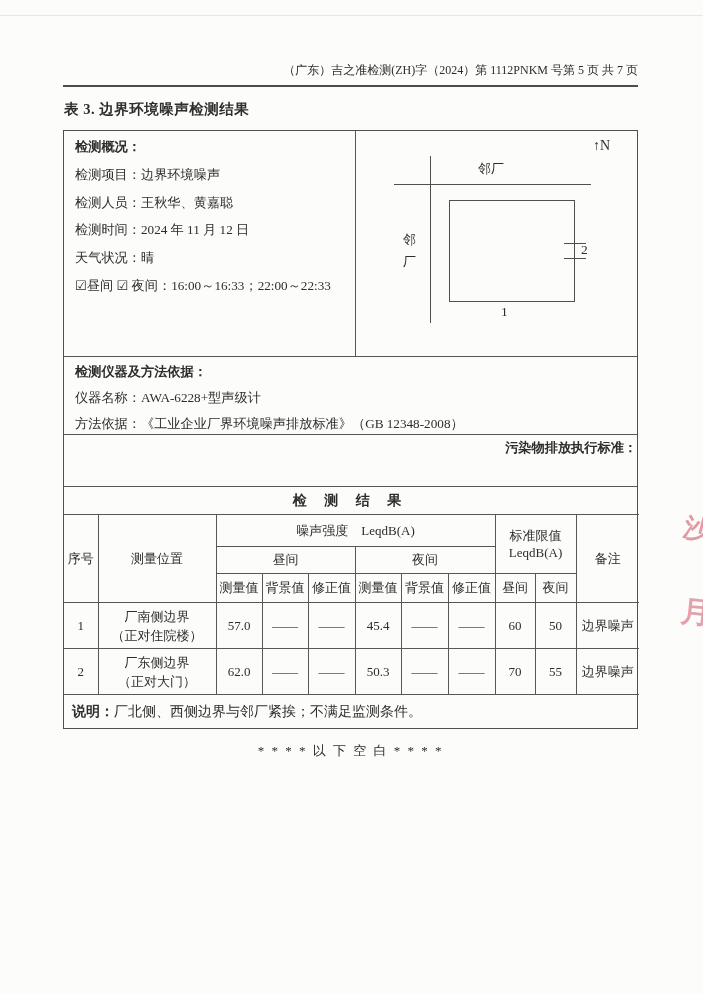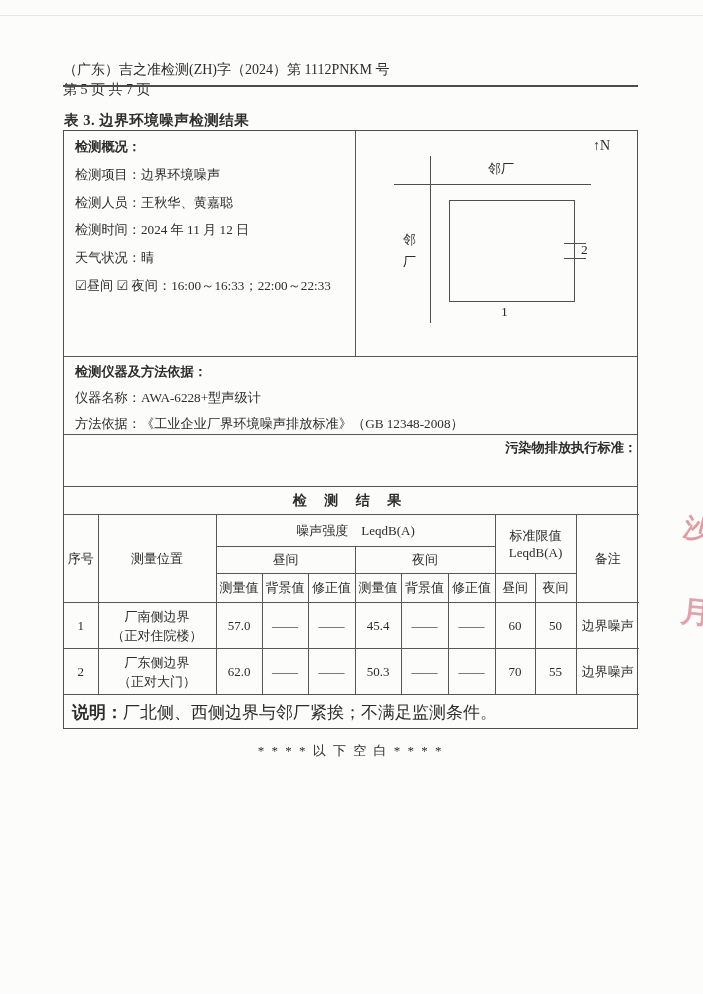--- a/index.html
+++ b/index.html
@@ -13,29 +13,29 @@
     font-family:"Liberation Serif","DejaVu Serif",serif;
     color:#2d2d2d;
   }
   .scan-edge-top {
     position:absolute; top:15px; left:0; width:100%; height:1px;
     background:#e6e6e2;
   }
   
   .doc-header {
     position:absolute; top:60px; left:63px; width:575px;
-    display:flex; justify-content:space-between;
-    font-size:14px; line-height:20px;flex-direction:column;
+    display:flex; justify-content:flex-end;
+    font-size:12px; line-height:20px;
   }
   .header-rule {
     position:absolute; top:85px; left:63px; width:575px; height:2px;
     background:#4c4c4c;
   }
   .doc-title {
-    position:absolute; top:111px; left:64px;
+    position:absolute; top:100px; left:64px;
     font-size:14.5px; font-weight:bold; letter-spacing:0.5px;
   }
   
   .outer-table {
     position:absolute; top:130px; left:63px; width:575px; height:599px;
     border:1.4px solid #4f4f4f;
     font-size:13.2px;
   }
   .section { border-top:1.2px solid #575757; }
   .section:first-child { border-top:none;justify-content:flex-end; }
@@ -44,21 +44,21 @@
   .overview-left {
     width:292px; border-right:1.2px solid #575757;
     padding:2px 0 0 11px; line-height:27.8px;
   }
   .overview-left .heading { font-weight:bold; }
   .overview-left div { white-space:pre-wrap; }
   .diagram { position:relative; flex:1; }
   .north { position:absolute; left:237px; top:7px; font-size:14px; }
   .d-hline { position:absolute; left:38px; top:53px; width:197px; height:1.4px; background:#4f4f4f; }
   .d-vline { position:absolute; left:74px; top:25px; width:1.4px; height:167px; background:#4f4f4f; }
-  .d-toplabel { position:absolute; left:132px; top:29px; font-size:13px; }
+  .d-toplabel { position:absolute; left:122px; top:29px; font-size:13px; }
   .d-leftlabel { position:absolute; left:47px; top:98px; font-size:13px; line-height:22px; text-align:center; }
   .d-rect { position:absolute; left:93px; top:69px; width:126px; height:102px; border:1.4px solid #4f4f4f; }
   .d-tick { position:absolute; width:22px; height:1.4px; background:#4f4f4f; }
   .d-tick.t1 { left:208px; top:112px; }
   .d-tick.t2 { left:208px; top:127px; }
   .d-pt2 { position:absolute; left:225px; top:111px; font-size:13.5px; }
   .d-pt1 { position:absolute; left:145px; top:173px; font-size:13.5px; }
   
   .sec-instruments { height:78px; padding:2px 0 0 11px; line-height:26px; }
   .sec-standard { height:52px; padding:0 0 0 11px; line-height:26px;text-align:right; }
@@ -74,21 +74,21 @@
   }
   .results-table td { border:1.2px solid #575757; padding:0; }
   .results-table tr td:first-child { border-left:none;margin-left:24px; }
   .results-table tr td:last-child { border-right:none; }
   .results-table tr.last td { border-bottom:none; }
   .results-table .hr1 td { height:32px; }
   .results-table .hr2 td { height:27px; }
   .results-table .hr3 td { height:29px; }
   .results-table .datarow td { height:46px; line-height:19px; }
   .results-table .noterow td {
-    height:35px; text-align:left; padding-left:8px; font-size:17px;
+    height:35px; text-align:left; padding-left:8px; font-size:14px;
   }
   .limit-head div { line-height:17px; }
   
   .blank-note {
     position:absolute; top:742px; left:63px; width:575px;
     text-align:center; font-size:13px; letter-spacing:2px;
   }
   
   .seal-frag { position:absolute; font-size:26px; font-weight:bold; }
   .seal-frag.f1 { left:684px; top:512px; transform:rotate(14deg); opacity:0.55; }

